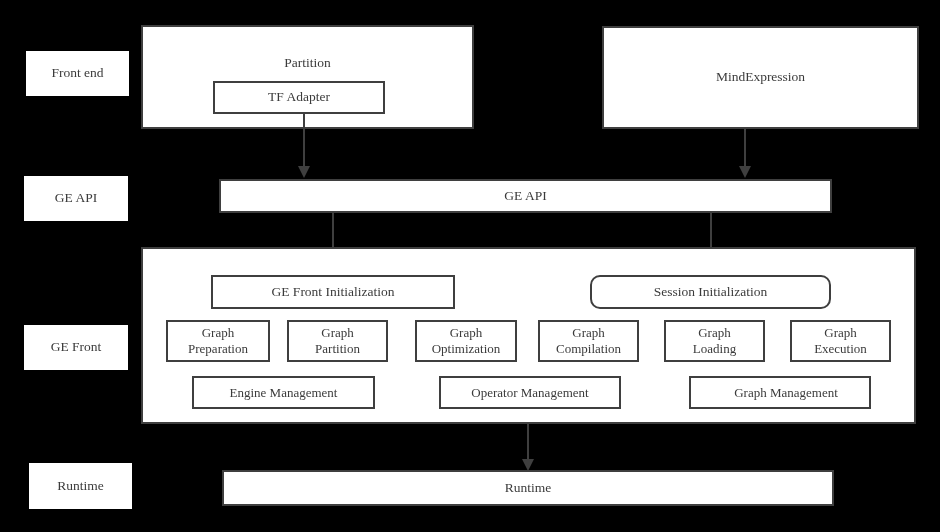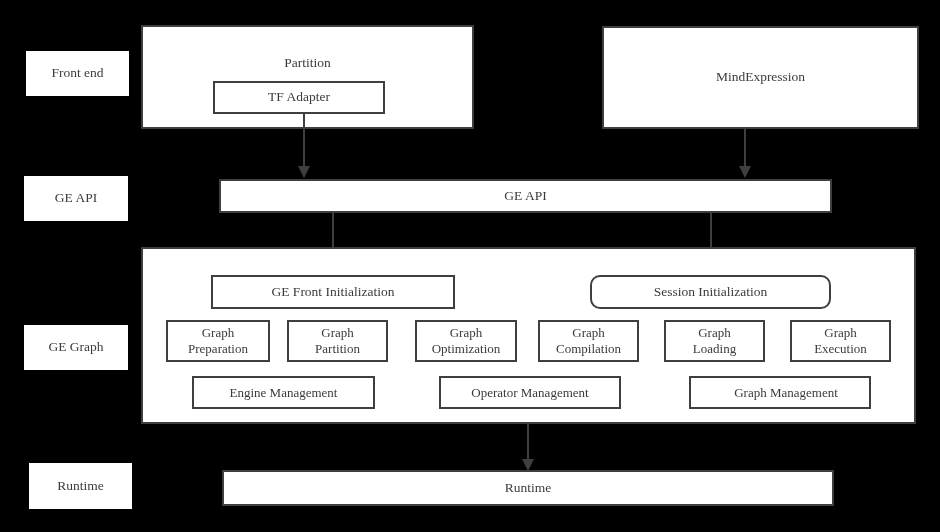--- a/index.html
+++ b/index.html
@@ -85,21 +85,21 @@
 
   <div class="box rail-label" style="left:26px; top:51px; width:103px; height:45px;">
     <span>Front end</span>
   </div>
 
   <div class="box rail-label" style="left:24px; top:176px; width:104px; height:45px;">
     <span>GE API</span>
   </div>
 
   <div class="box rail-label" style="left:24px; top:325px; width:104px; height:45px;">
-    <span>GE Graph</span>
+    <span>GE Front</span>
   </div>
 
   <div class="box rail-label" style="left:29px; top:463px; width:103px; height:46px;">
     <span>Runtime</span>
   </div>
 
   <div class="box outline group" style="left:141px; top:25px; width:333px; height:104px;">
     <div class="group-title">Partition</div>
   </div>
 

